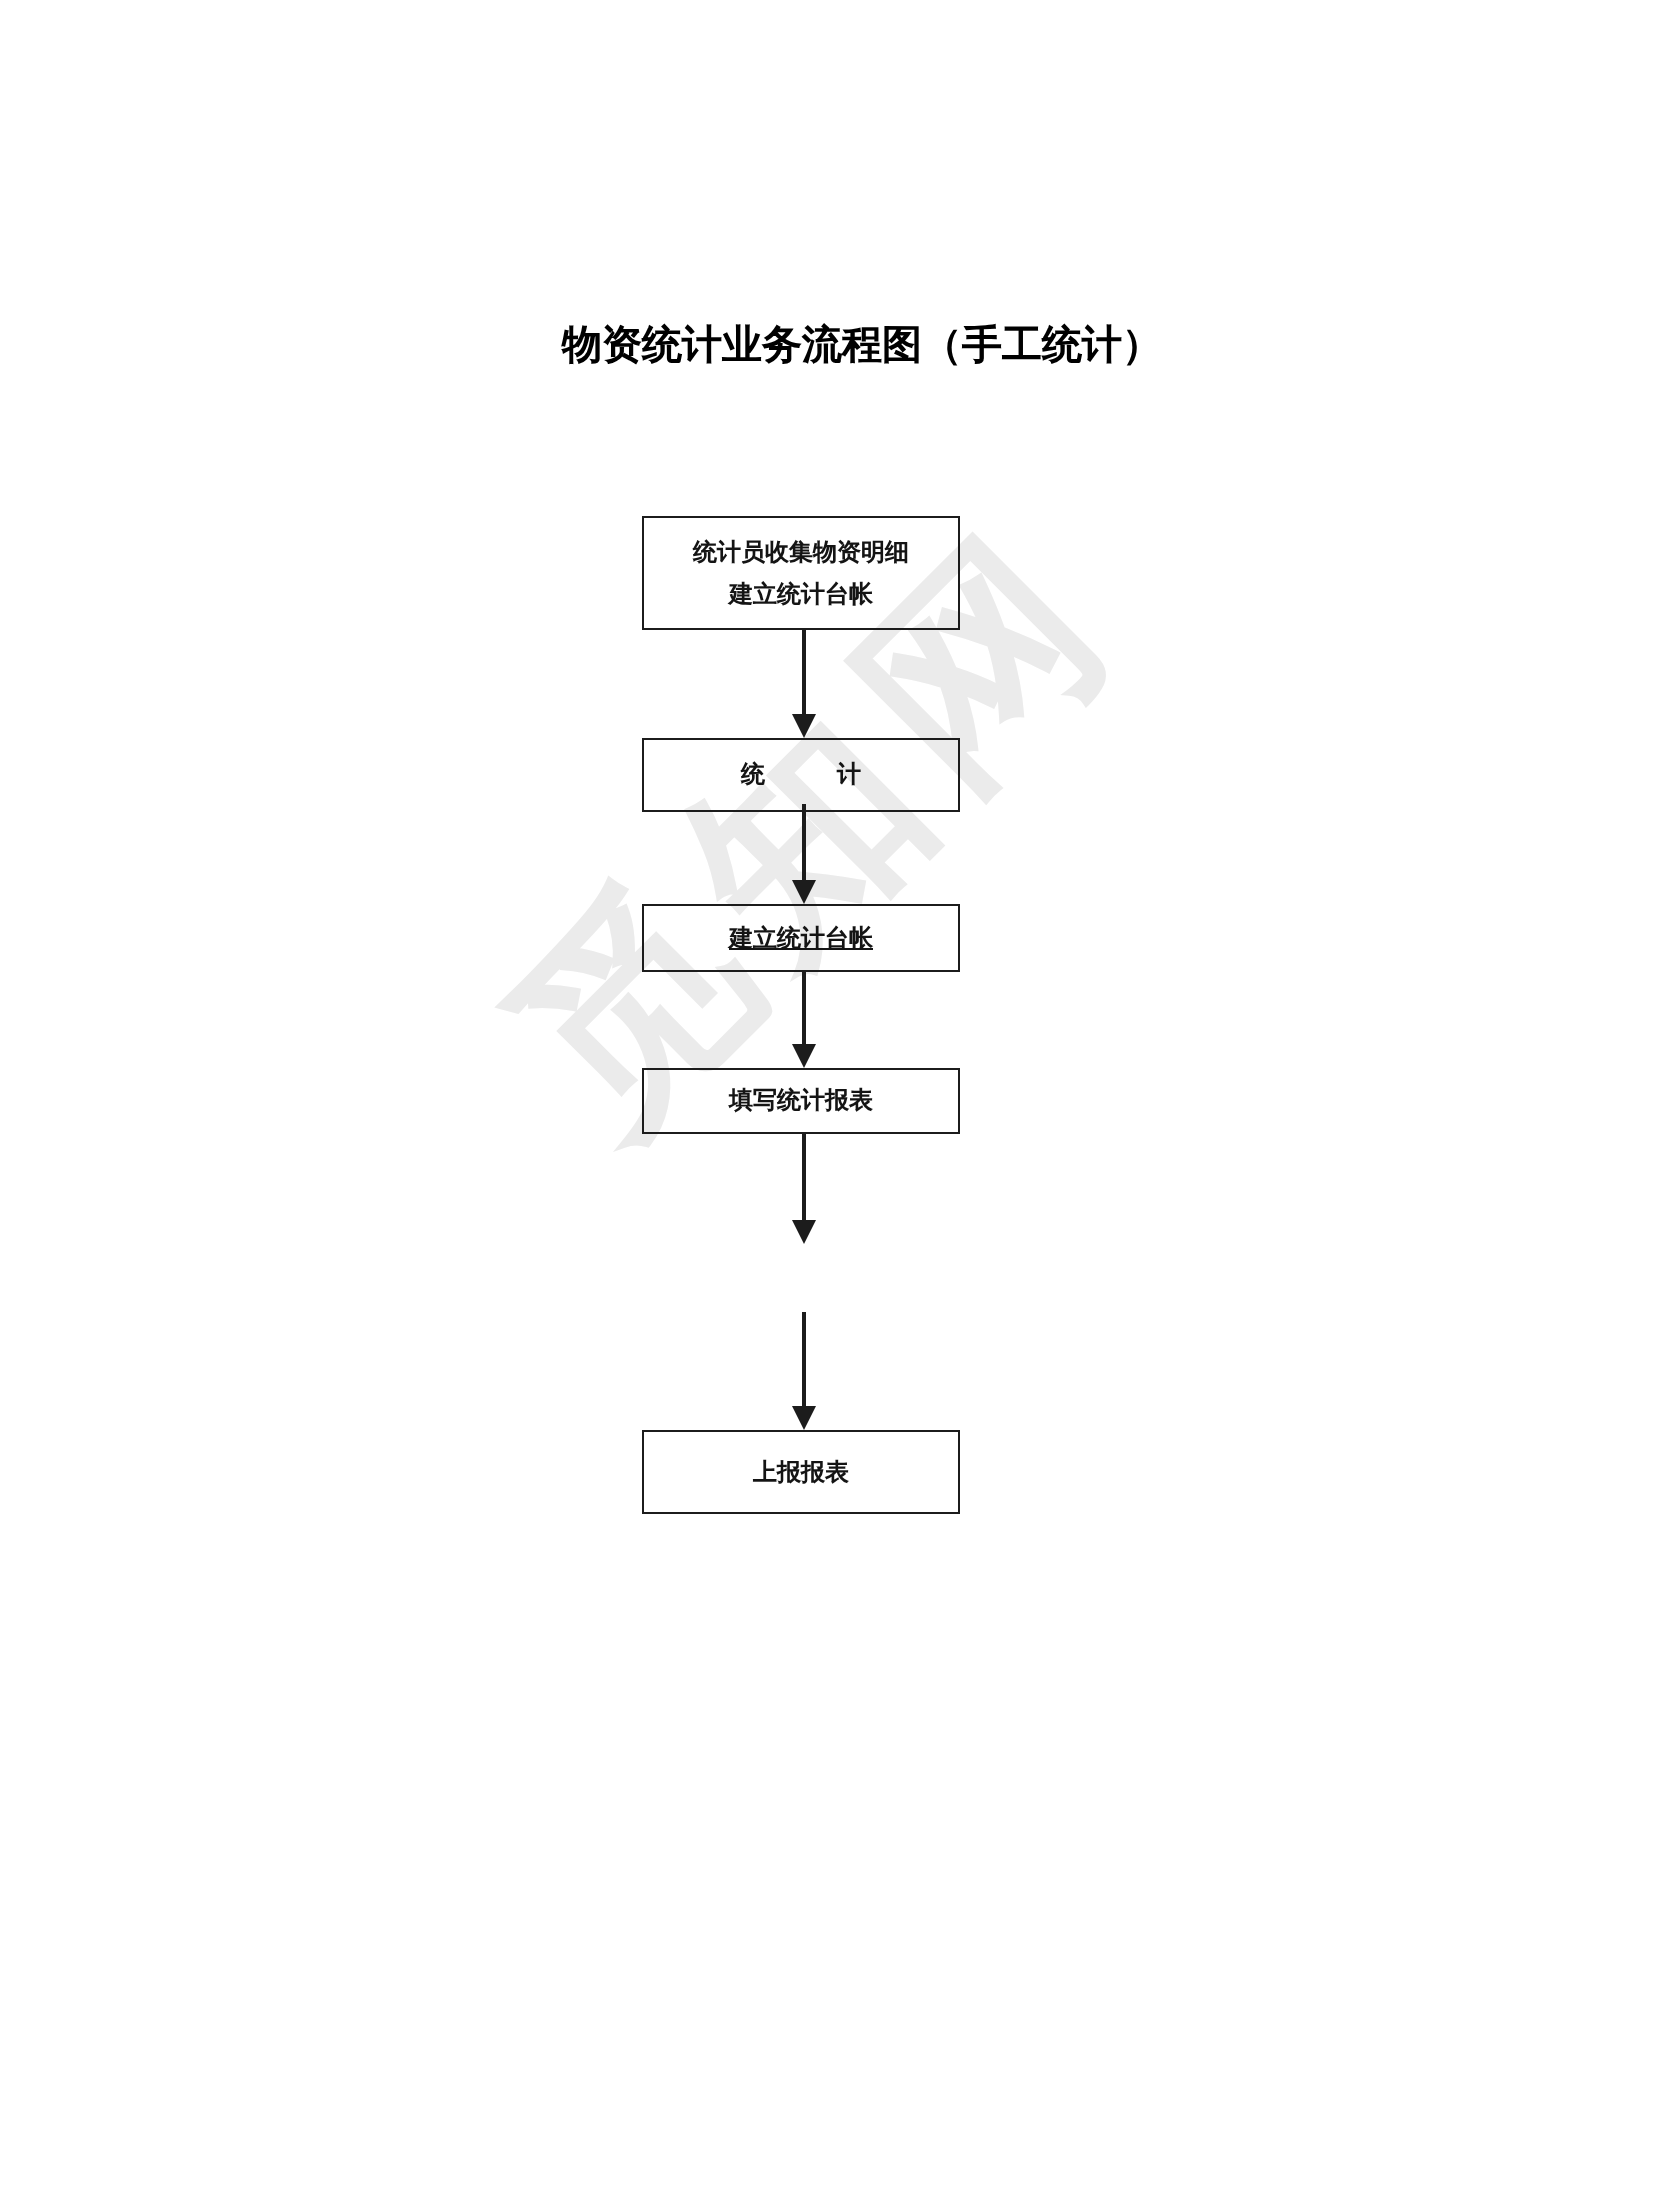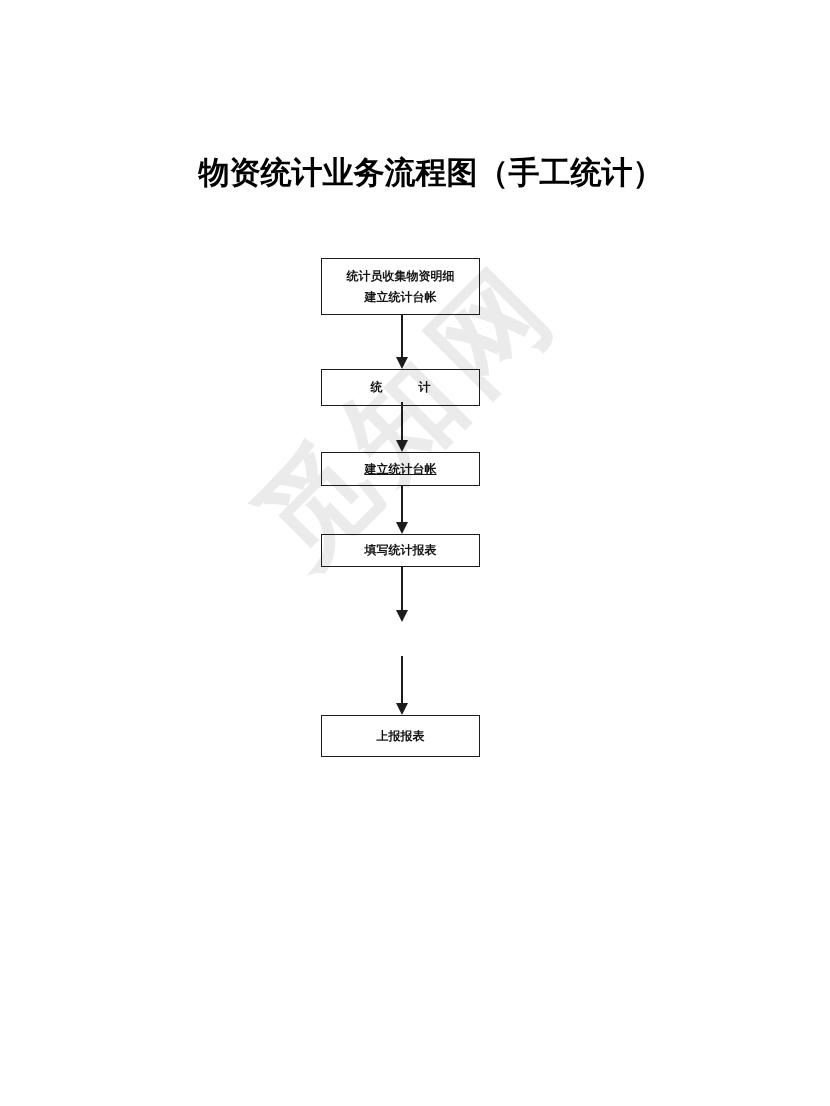--- a/index.html
+++ b/index.html
@@ -27,21 +27,21 @@
     white-space: nowrap;
     z-index: 0;
     user-select: none;
   }
   .title {
     position: absolute;
     left: 431px;
     top: 156px;
     transform: translateX(-50%);
     margin: 0;
-    font-size: 31px;
+    font-size: 20px;
     line-height: 34px;
     font-weight: 700;
     color: #000000;
     white-space: nowrap;
     z-index: 2;
   }
   .node {
     position: absolute;
     left: 321px;
     width: 159px;

